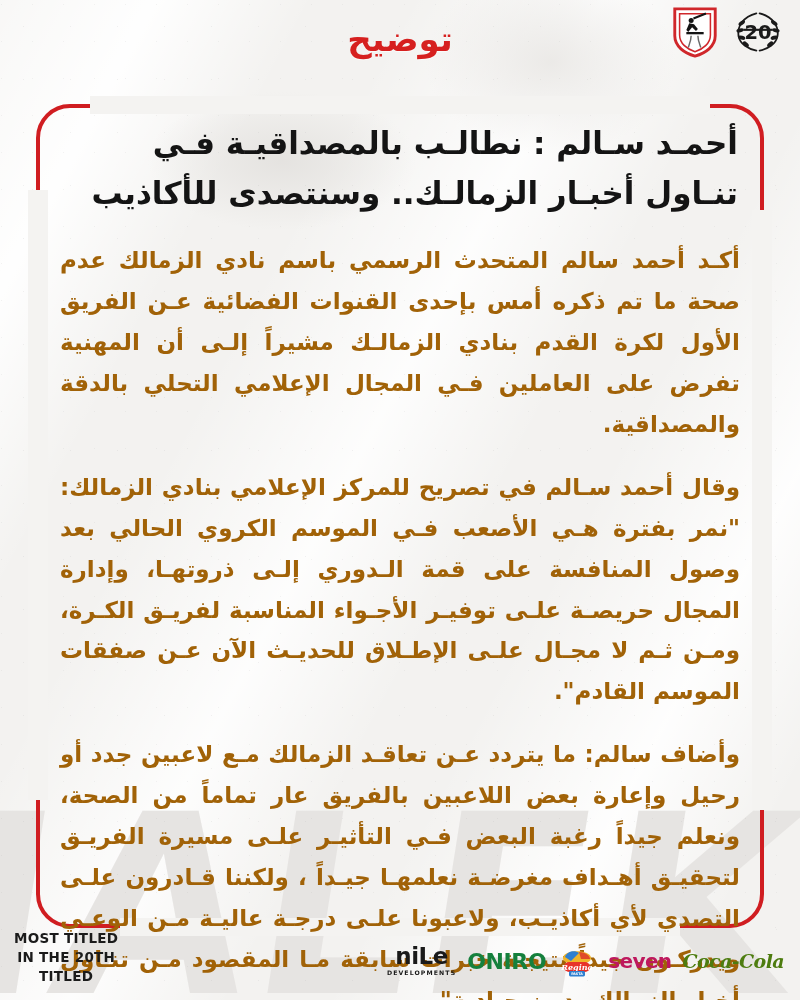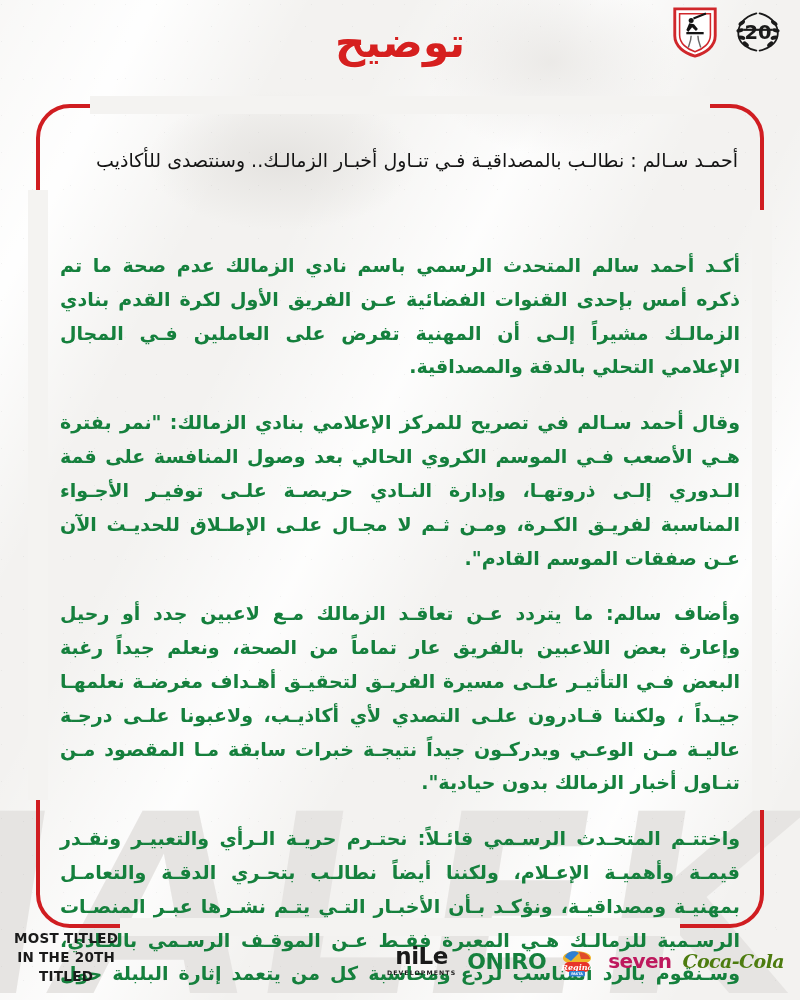--- a/index.html
+++ b/index.html
@@ -78,40 +78,39 @@
   
   .crest-row{
     position:absolute;top:6px;right:16px;
     display:flex;align-items:center;gap:13px;
   }
   .crest{width:48px;height:52px;}
   .wreath{width:52px;height:48px;}
 
   .kicker{
     position:absolute;top:22px;left:0;right:0;text-align:center;
-    color:#d6201f;font-weight:bold;font-size:42px;line-height:1;
+    color:#d6201f;font-weight:bold;font-size:34px;line-height:1;
     letter-spacing:0;
     text-shadow:0 1px 0 rgba(255,255,255,.6);
   }
 
   .headline{
     position:absolute;top:118px;left:66px;right:62px;
     text-align:right;direction:rtl;
-    color:#141414;font-weight:normal;font-size:19px;line-height:1.62;
+    color:#141414;font-weight:bold;font-size:31px;line-height:1.62;
     letter-spacing:.2px;
-    margin-top:27px;
   }
 
   .body-wrap{
     position:absolute;top:232px;left:60px;right:60px;
     direction:rtl;text-align:justify;text-align-last:right;
   }
   .para{
-    color:#15803d;font-size:19px;line-height:1.78;
-    margin:17px 0 22px 0;font-weight:600;
+    color:#a16207;font-size:23px;line-height:1.78;
+    margin:8px 0 22px 0;font-weight:600;
     text-align:justify;text-align-last:right;
   }
   .para:last-child{margin-bottom:0;}
 
   
   .footer-left{
     position:absolute;left:14px;bottom:14px;
     color:#1b1b1b;font-weight:bold;font-size:13.5px;
     line-height:1.42;letter-spacing:.3px;
     direction:ltr;text-align:center;
@@ -189,21 +188,21 @@
       </svg>
     </span>
   </div>
 
   <div class="kicker">توضيح</div>
 
   <div class="headline">أحمـد سـالم : نطالـب بالمصداقيـة فـي تنـاول أخبـار الزمالـك.. وسنتصدى للأكاذيب</div>
 
   <div class="body-wrap">
     <p class="para">أكـد أحمد سالم المتحدث الرسمي باسم نادي الزمالك عدم صحة ما تم ذكره  أمس بإحدى القنوات الفضائية عـن الفريق الأول لكرة القدم بنادي الزمالـك مشيراً إلـى أن المهنية تفرض على العاملين فـي المجال الإعلامي التحلي بالدقة والمصداقية.</p>
-    <p class="para">وقال أحمد سـالم  في تصريح للمركز الإعلامي بنادي الزمالك: "نمر بفترة هـي الأصعب فـي الموسم الكروي الحالي بعد وصول المنافسة على قمة الـدوري إلـى ذروتهـا، وإدارة النـادي حريصـة علـى توفيـر الأجـواء المناسبة لفريـق الكـرة، ومـن ثـم لا مجـال علـى الإطـلاق للحديـث الآن عـن صفقات الموسم القادم".</p>
+    <p class="para">وقال أحمد سـالم  في تصريح للمركز الإعلامي بنادي الزمالك: "نمر بفترة هـي الأصعب فـي الموسم الكروي الحالي بعد وصول المنافسة على قمة الـدوري إلـى ذروتهـا، وإدارة المجال حريصـة علـى توفيـر الأجـواء المناسبة لفريـق الكـرة، ومـن ثـم لا مجـال علـى الإطـلاق للحديـث الآن عـن صفقات الموسم القادم".</p>
     <p class="para">وأضاف سالم: ما يتردد عـن تعاقـد الزمالك مـع لاعبين جدد أو رحيل وإعارة بعض اللاعبين بالفريق عار تماماً من الصحة، ونعلم جيداً رغبة البعض فـي التأثيـر علـى مسيرة الفريـق لتحقيـق أهـداف مغرضـة نعلمهـا جيـداً ، ولكننا قـادرون علـى التصدي لأي أكاذيـب، ولاعبونا علـى درجـة عاليـة مـن الوعـي ويدركـون جيداً نتيجـة خبرات سابقة مـا المقصود مـن تنـاول أخبار الزمالك بدون حيادية".</p>
     <p class="para">واختتـم المتحـدث الرسـمي قائـلاً: نحتـرم حريـة الـرأي والتعبيـر ونقـدر قيمـة وأهميـة الإعـلام، ولكننا أيضاً نطالـب بتحـري الدقـة والتعامـل بمهنيـة ومصداقيـة، ونؤكـد بـأن الأخبـار التـي يتـم نشـرها عبـر المنصـات الرسـمية للزمالـك هـي المعبرة فقـط عـن الموقـف الرسـمي بالنـادي، وسـنقوم بالرد المناسب لردع ومحاسبة كل من يتعمد إثارة البلبلة حول النادي عامة.</p>
   </div>
 
   <div class="footer-left">
     <div>MOST TITLED</div>
     <div>IN THE 20TH</div>
     <div>TITLED</div>
   </div>
 

